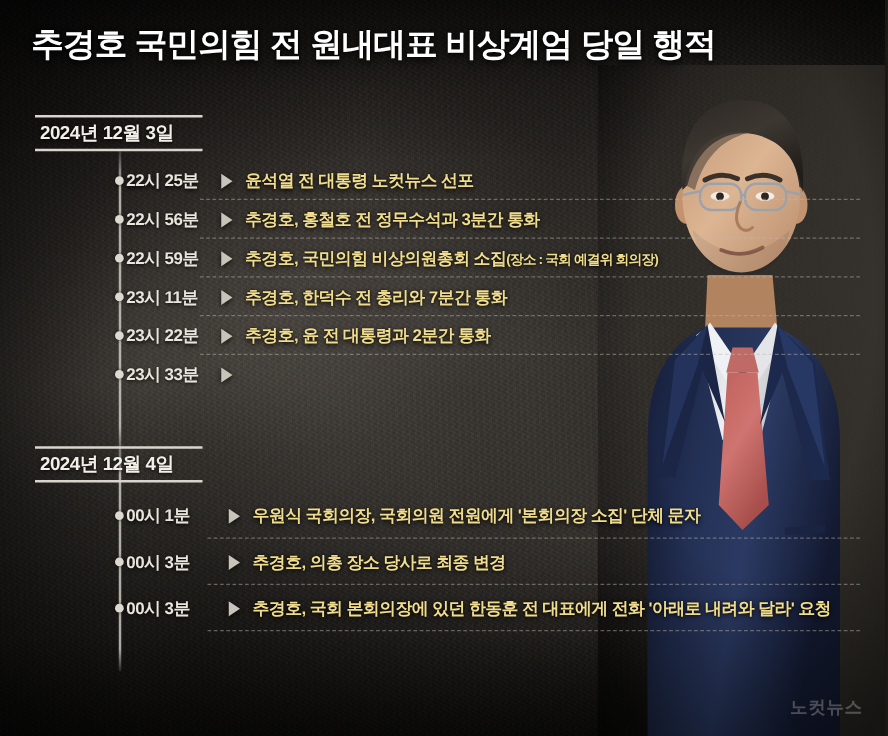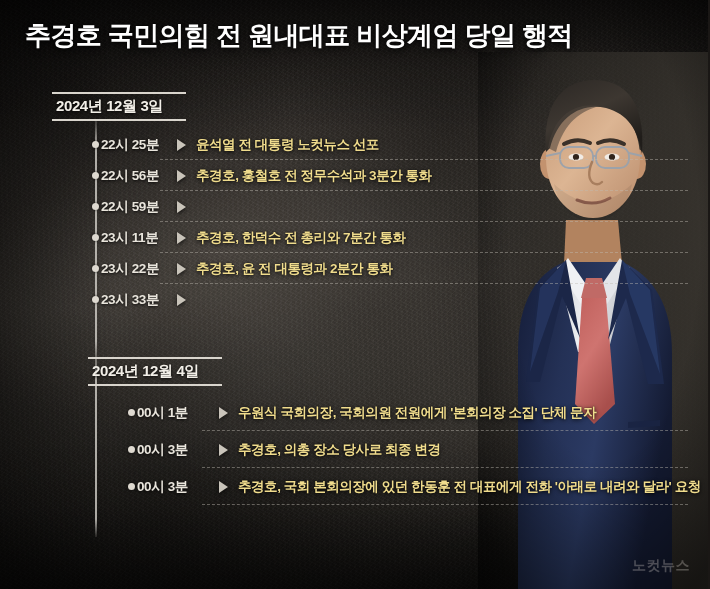--- a/index.html
+++ b/index.html
@@ -96,21 +96,21 @@
     position: absolute;
     left: 95px;
     width: 2px;
     background: linear-gradient(to bottom, rgba(215,212,205,0.12), rgba(215,212,205,0.78) 10%, rgba(215,212,205,0.78) 90%, rgba(215,212,205,0.10));
   }
   .spine.g1 { top: 28px; height: 246px; }
   .spine.g2 { top: 0px;  height: 180px; }
 
   .date-head {
     position: relative;
-    margin-left: 52px;
+    margin-left: 28px;
     width: 130px;
     padding: 3px 0 3px 4px;
     border-top: 2px solid #d9d5cd;
     border-bottom: 2px solid #d9d5cd;
     box-sizing: content-box;
   }
   .date-head .date-text {
     display: block;
     font-size: 15px;
     font-weight: 700;
@@ -340,20 +340,21 @@
           <span class="time">22시 56분</span>
           <span class="arrow"></span>
           <span class="event">추경호, 홍철호 전 정무수석과 3분간 통화</span>
           <span class="sep"></span>
         </div>
 
         <div class="row">
           <span class="dot"></span>
           <span class="time">22시 59분</span>
           <span class="arrow"></span>
+          <span class="event"><span>추경호, 국민의힘 비상의원총회 소집</span><span class="sub">(장소 : 국회 예결위 회의장)</span></span>
           <span class="sep"></span>
         </div>
 
 
         <div class="row">
           <span class="dot"></span>
           <span class="time">23시 11분</span>
           <span class="arrow"></span>
           <span class="event">추경호, 한덕수 전 총리와 7분간 통화</span>
           <span class="sep"></span>
@@ -370,21 +371,21 @@
         <div class="row last">
           <span class="dot"></span>
           <span class="time">23시 33분</span>
           <span class="arrow"></span>
 
         </div>
 
       </div>
     </div>
 
-    <div class="group" style="margin-top:42px;padding-left:36px;">
+    <div class="group" style="margin-top:42px;">
       <div class="spine g2"></div>
 
       <div class="date-head">
         <span class="date-text">2024년 12월 4일</span>
       </div>
 
       <div class="rows wide">
 
         <div class="row">
           <span class="dot"></span>

